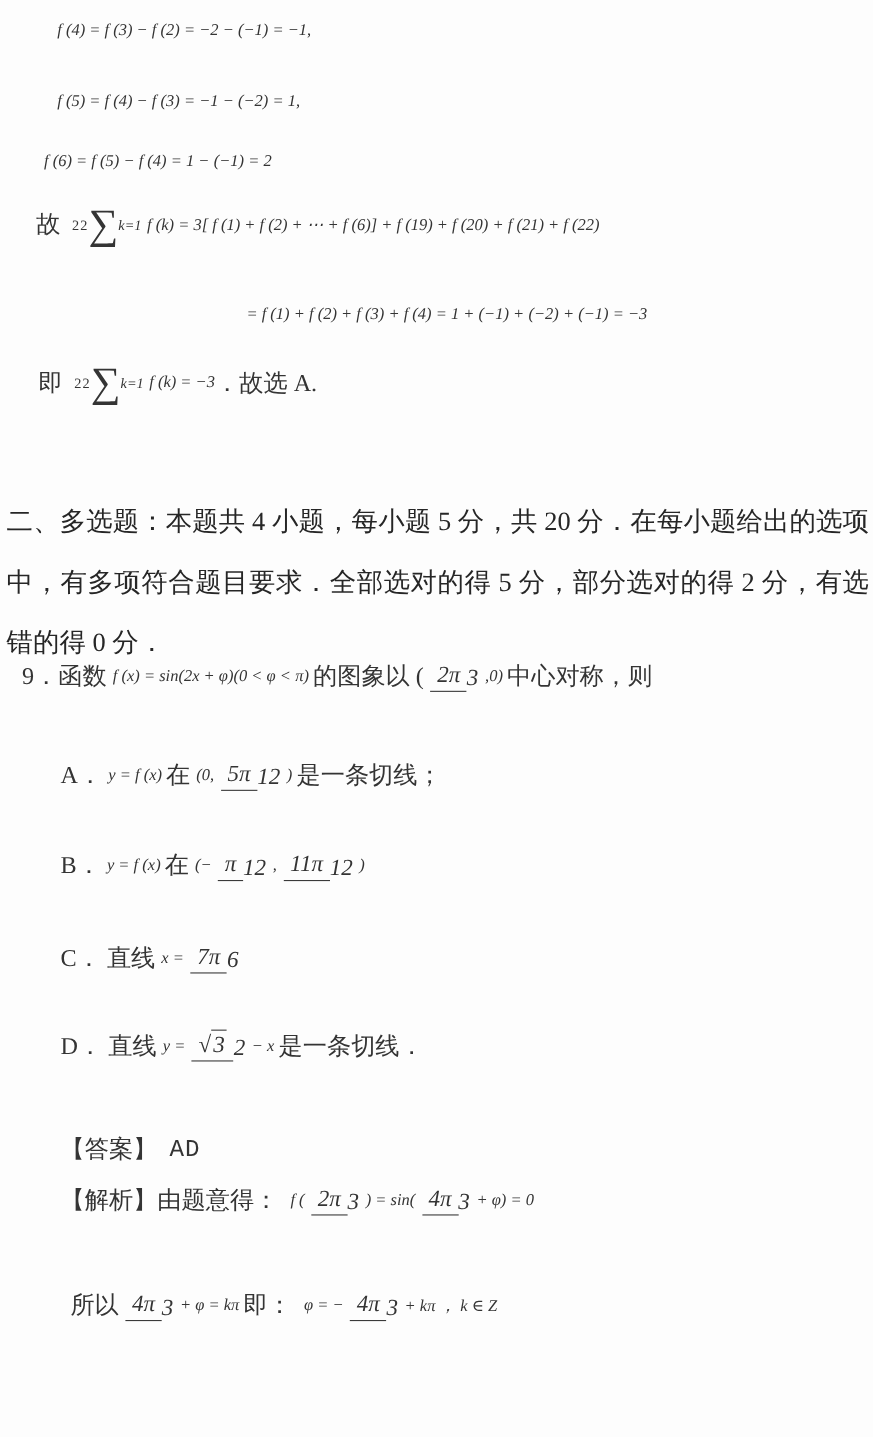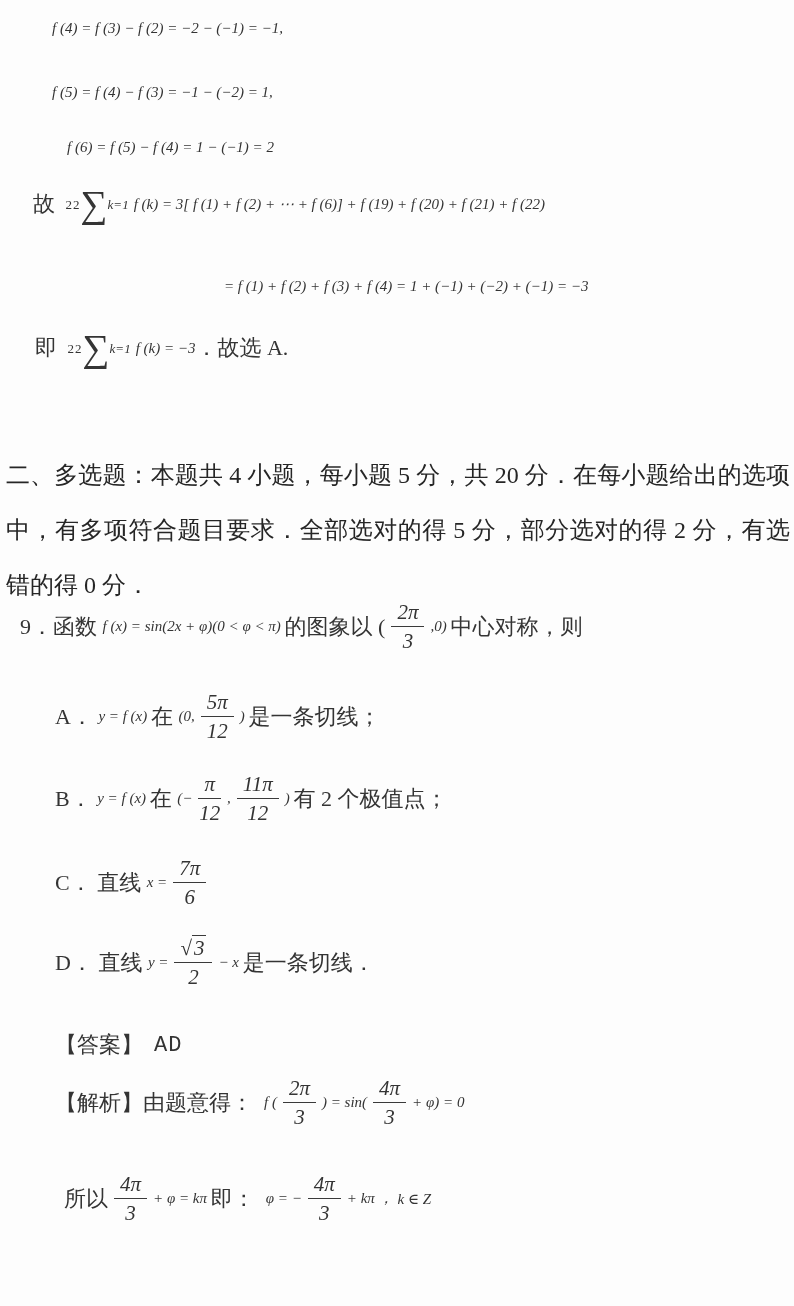--- a/index.html
+++ b/index.html
@@ -7,21 +7,21 @@
     width:794px;height:1306px;position:relative;overflow:hidden;
     background:#fdfdfd;color:#343434;
     font-family:"Liberation Serif","DejaVu Serif",serif;
   }
   .row{position:absolute;display:flex;align-items:center;}
   .row span{white-space:pre;}
   .m{font-style:italic;font-size:15px;}
   .c{font-style:normal;font-size:22px;}
   .lat{font-style:normal;font-size:22px;letter-spacing:1px;}
   
-  .frac{display:inline-flex;flex-direction:column;align-items:center;
+  .frac{display:inline-flex;align-items:center;
         vertical-align:middle;margin:0 6px;line-height:1.15;}
   .frac .num{font-style:italic;font-size:21px;padding:0 6px 2px;
              border-bottom:1.5px solid #3a3a3a;text-align:center;}
   .frac .den{font-style:italic;font-size:21px;padding-top:2px;text-align:center;}
   .frac .num .radicand{border-top:1.5px solid #3a3a3a;padding:0 2px;}
   .frac .num .rad{font-style:normal;}
   
   .sigma{display:inline-flex;flex-direction:row;align-items:center;
          line-height:1;margin:0 5px;}
   .sigma .lim{font-size:13px;font-style:normal;letter-spacing:1px;}
@@ -39,21 +39,21 @@
 <body>
 
 <div class="row" style="left:52px;top:20px;">
   <span class="m">f (4) = f (3) − f (2) = −2 − (−1) = −1,</span>
 </div>
 
 <div class="row" style="left:52px;top:84px;">
   <span class="m">f (5) = f (4) − f (3) = −1 − (−2) = 1,</span>
 </div>
 
-<div class="row" style="left:67px;top:139px;">
+<div class="row" style="left:40px;top:139px;">
   <span class="m">f (6) = f (5) − f (4) = 1 − (−1) = 2</span>
 </div>
 
 <div class="row" style="left:33px;top:186px;">
   <span class="c">故 </span>
   <span class="sigma">
     <span class="lim">22</span>
     <span class="sym">∑</span>
     <span class="lim it">k=1</span>
   </span>
@@ -111,21 +111,20 @@
   <span class="frac">
     <span class="num">π</span>
     <span class="den">12</span>
   </span>
   <span class="m">,</span>
   <span class="frac">
     <span class="num">11π</span>
     <span class="den">12</span>
   </span>
   <span class="m">) </span>
-  <span class="c">有 2 个极值点；</span>
 </div>
 
 <div class="row" style="left:55px;top:856px;">
   <span class="c">C． </span>
   <span class="c">直线 </span>
   <span class="m">x =</span>
   <span class="frac">
     <span class="num">7π</span>
     <span class="den">6</span>
   </span>

